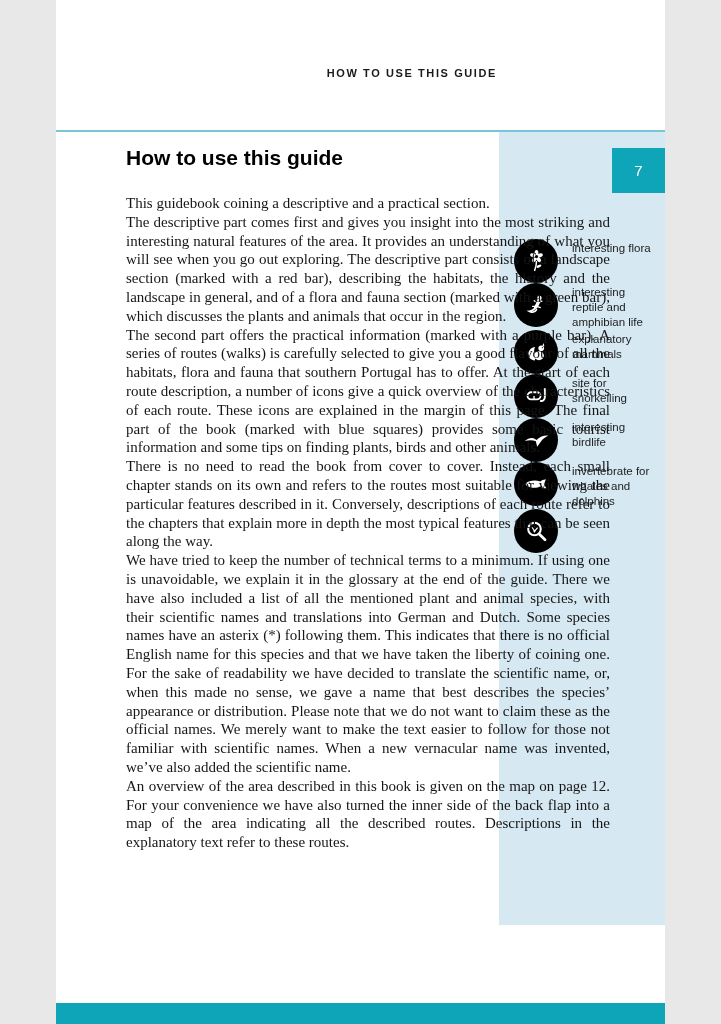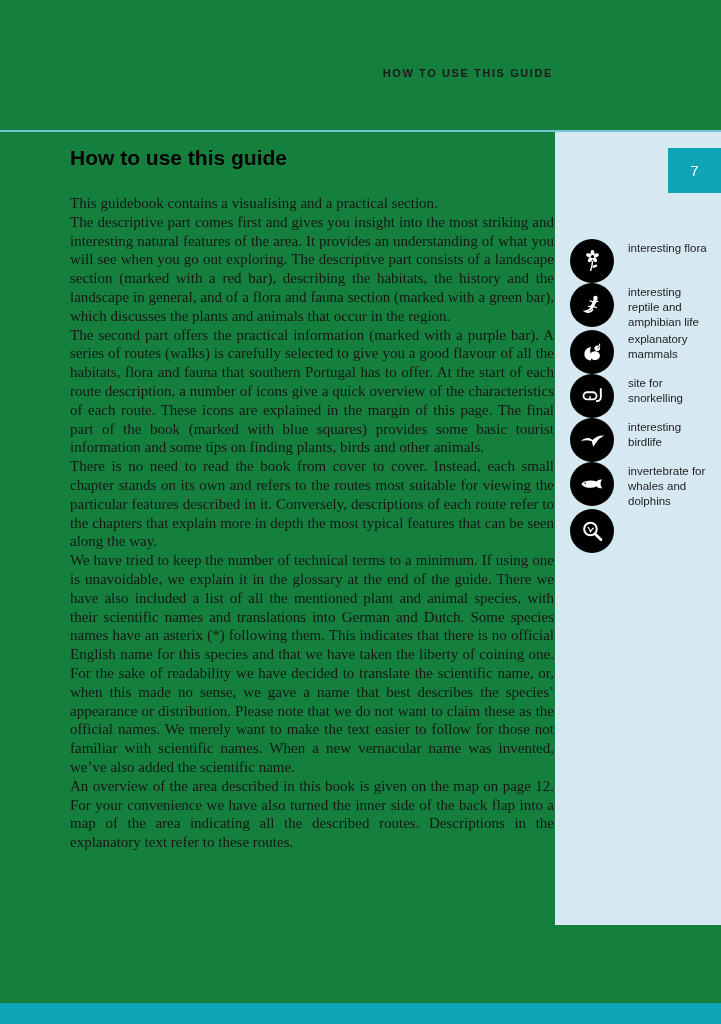--- a/index.html
+++ b/index.html
@@ -1,21 +1,21 @@
 <!DOCTYPE html>
 <html><head>
 <meta charset="utf-8">
 <title>How to use this guide</title>
 <style>
   html, body { margin: 0; padding: 0; background: #e8e8e8; }
   .page {
     position: relative;
-    width: 721px;
+    width: 609px;
     height: 1024px;
-    background: #15803d;
+    background: #ffffff;
     margin: 0 auto;
     overflow: hidden;
     font-family: "Liberation Sans", sans-serif;
   }
 
   
   .running-header {
     position: absolute;
     top: 67px;
     right: 168px;
@@ -224,21 +224,21 @@
           </svg>
         </span>
       </div>
 
     </div>
   </div>
 
   <div class="main">
     <h1 class="page-title">How to use this guide</h1>
     <div class="body-text">
-      <p>This guidebook contains a visualising and a practical section.</p>
+      <p>This guidebook coining a descriptive and a practical section.</p>
       <p>The descriptive part comes first and gives you insight into the most striking and interesting natural features of the area. It provides an understanding of what you will see when you go out exploring. The descriptive part consists of a landscape section (marked with a red bar), describing the habitats, the history and the landscape in general, and of a flora and fauna section (marked with a green bar), which discusses the plants and animals that occur in the region.</p>
       <p>The second part offers the practical information (marked with a purple bar). A series of routes (walks) is carefully selected to give you a good flavour of all the habitats, flora and fauna that southern Portugal has to offer. At the start of each route description, a number of icons give a quick overview of the characteristics of each route. These icons are explained in the margin of this page. The final part of the book (marked with blue squares) provides some basic tourist information and some tips on finding plants, birds and other animals.</p>
       <p>There is no need to read the book from cover to cover. Instead, each small chapter stands on its own and refers to the routes most suitable for viewing the particular features described in it. Conversely, descriptions of each route refer to the chapters that explain more in depth the most typical features that can be seen along the way.</p>
       <p>We have tried to keep the number of technical terms to a minimum. If using one is unavoidable, we explain it in the glossary at the end of the guide. There we have also included a list of all the mentioned plant and animal species, with their scientific names and translations into German and Dutch. Some species names have an asterix (*) following them. This indicates that there is no official English name for this species and that we have taken the liberty of coining one. For the sake of readability we have decided to translate the scientific name, or, when this made no sense, we gave a name that best describes the species’ appearance or distribution. Please note that we do not want to claim these as the official names. We merely want to make the text easier to follow for those not familiar with scientific names. When a new vernacular name was invented, we’ve also added the scientific name.</p>
       <p>An overview of the area described in this book is given on the map on page 12. For your convenience we have also turned the inner side of the back flap into a map of the area indicating all the described routes. Descriptions in the explanatory text refer to these routes.</p>
     </div>
   </div>
 
   <div class="bottom-bar"></div>
 

